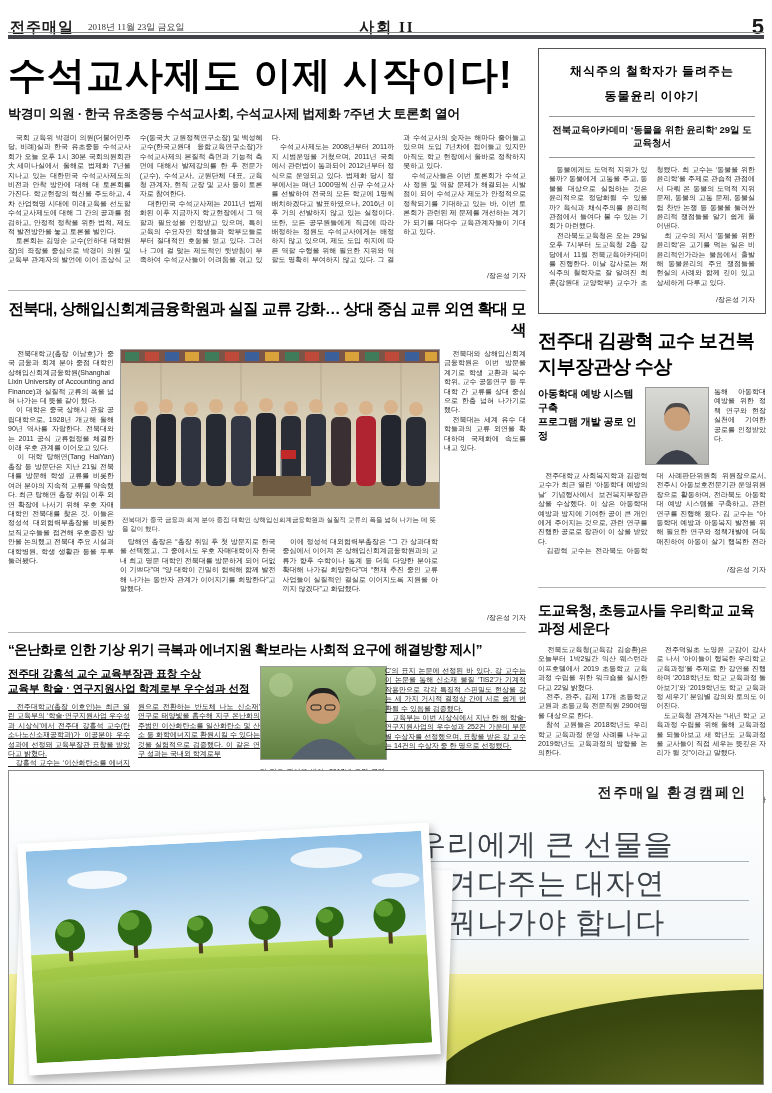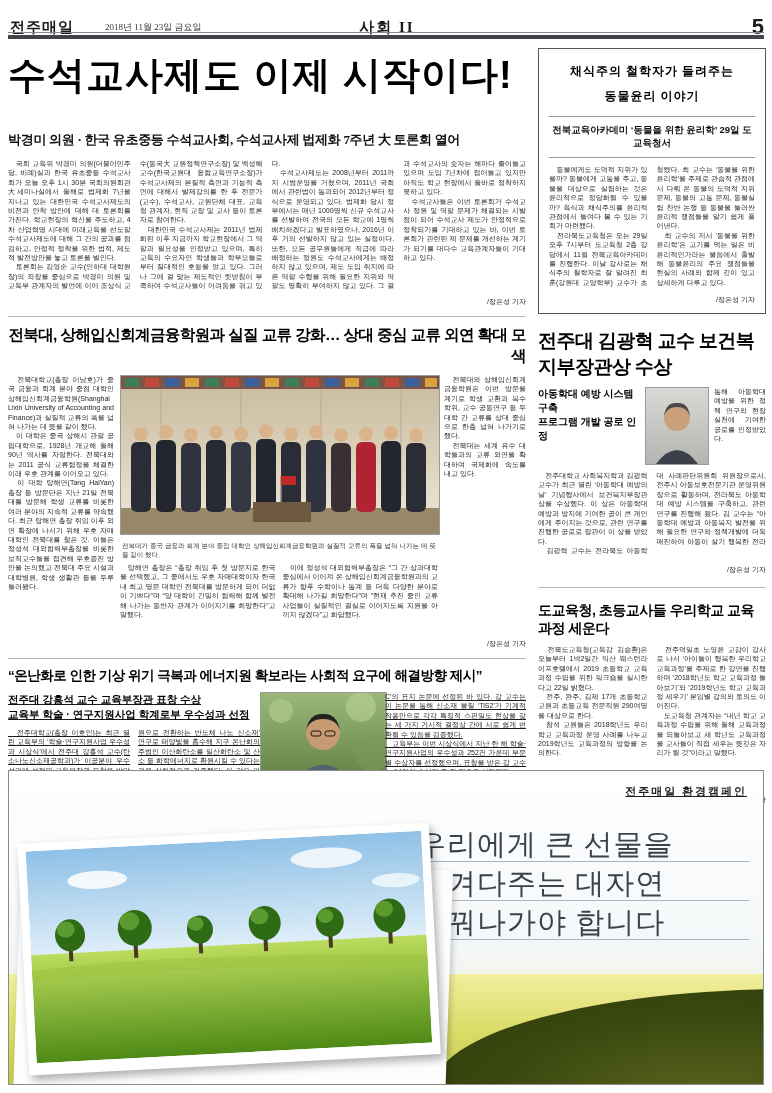--- a/index.html
+++ b/index.html
@@ -1,36 +1,36 @@
 <!DOCTYPE html>
 <html><head>
 <meta charset="utf-8">
 <style>
   html,body{margin:0;padding:0;background:#e9e9e6;}
   .page{position:relative;width:772px;height:1093px;background:#ffffff;margin:0 auto;
         font-family:"Liberation Serif","DejaVu Serif",serif;color:#1b1b1b;overflow:hidden;}
   
   .masthead{position:absolute;left:10px;top:14px;right:8px;height:26px;display:flex;align-items:center;}
   .brand{font-family:"Liberation Sans","DejaVu Sans",sans-serif;font-weight:bold;font-size:15px;letter-spacing:1px;}
-  .mdate{font-size:9px;color:#333;margin-left:31px;}
+  .mdate{font-size:9px;color:#333;margin-left:14px;}
   .section{position:absolute;left:0;right:0;text-align:center;font-size:15px;font-weight:bold;letter-spacing:2px;}
   .pageno{margin-left:auto;font-size:22px;font-weight:bold;font-family:"Liberation Sans",sans-serif;}
   .rule-thin{position:absolute;left:8px;right:8px;top:32px;height:1px;background:#8a8a8a;}
   .rule-thick{position:absolute;left:8px;right:8px;top:35px;height:4px;background:#42424a;}
   
   .left-main{position:absolute;left:8px;top:48px;width:518px;}
   .sidebar{position:absolute;left:538px;top:48px;width:228px;}
   
   .t7{font-size:7px;line-height:9.4px;text-align:justify;white-space:pre-line;overflow:hidden;
       font-family:"Liberation Sans","DejaVu Sans",sans-serif;color:#1c1c1c;}
   .credit{font-size:7px;text-align:right;color:#1c1c1c;font-family:"Liberation Sans",sans-serif;margin-top:2px;}
   .divider{border-top:1px solid #b5b5b5;margin:9px 0 8px 0;}
   
   .lead-h{font-family:"Liberation Sans","DejaVu Sans",sans-serif;font-weight:bold;font-size:38px;
-          letter-spacing:1px;color:#000;margin:2px 0 30px 0;}
+          letter-spacing:1px;color:#000;margin:2px 0 4px 0;}
   .lead-sub{font-size:13px;font-weight:bold;color:#111;margin-bottom:10px;letter-spacing:-0.3px;}
   .lead-body{column-count:4;column-gap:9px;height:136px;}
   
   .art2-h{font-family:"Liberation Sans",sans-serif;font-weight:bold;font-size:15.5px;letter-spacing:-0.6px;
           text-align:right;margin:2px 0 8px 0;color:#000;}
   .art2-row{display:flex;gap:6px;}
   .caption{font-size:6.5px;line-height:8.5px;color:#2e2e2e;padding:3px 2px 4px 2px;text-align:justify;
            font-family:"Liberation Sans",sans-serif;}
   .photo-frame{border:1px solid #9a9a9a;}
   
@@ -56,21 +56,21 @@
   
   .campaign{position:absolute;left:8px;top:770px;width:754px;height:313px;border:1px solid #8a8a8a;
             background:linear-gradient(#ffffff 0%,#f4f7f9 55%,#f0f2e2 75%,#ecefd8 100%);overflow:hidden;}
   .camp-field{position:absolute;left:0;right:0;bottom:0;height:110px;
               background:linear-gradient(#f2ee9e 0%,#dede6e 45%,#c3cc44 100%);}
   .camp-hill{position:absolute;right:-30px;bottom:-10px;width:360px;height:105px;
              background:radial-gradient(ellipse at 75% 110%,#5a661f 0%,#3a480f 55%,#2d390b 100%);
              border-top-left-radius:100% 95%;}
   .camp-mound{position:absolute;right:240px;bottom:0;width:240px;height:45px;background:#d6d665;
               border-top-left-radius:60% 100%;border-top-right-radius:60% 100%;opacity:.8;}
-  .camp-label{position:absolute;right:16px;top:13px;font-size:11px;font-weight:600;letter-spacing:2px;color:#1e1e1e;text-decoration:underline;}
+  .camp-label{position:absolute;right:16px;top:13px;font-size:14px;font-weight:600;letter-spacing:2px;color:#1e1e1e;}
   .camp-text{position:absolute;right:14px;top:56px;width:332px;color:#3c4249;}
   .camp-line{display:block;font-size:29px;line-height:34px;letter-spacing:1px;padding-bottom:0;margin-bottom:4px;
              border-bottom:1px solid #aab4ba;}
   .sheet{position:absolute;left:8px;top:92px;width:432px;height:242px;background:#fdfdfd;
          box-shadow:2px 3px 6px rgba(0,0,0,.2);transform:rotate(2deg);}
   .postcard{position:absolute;left:14px;top:62px;padding:8px;background:#ffffff;
             box-shadow:3px 5px 9px rgba(0,0,0,.3);transform:rotate(-3deg);}
 </style>
 </head>
 <body>

